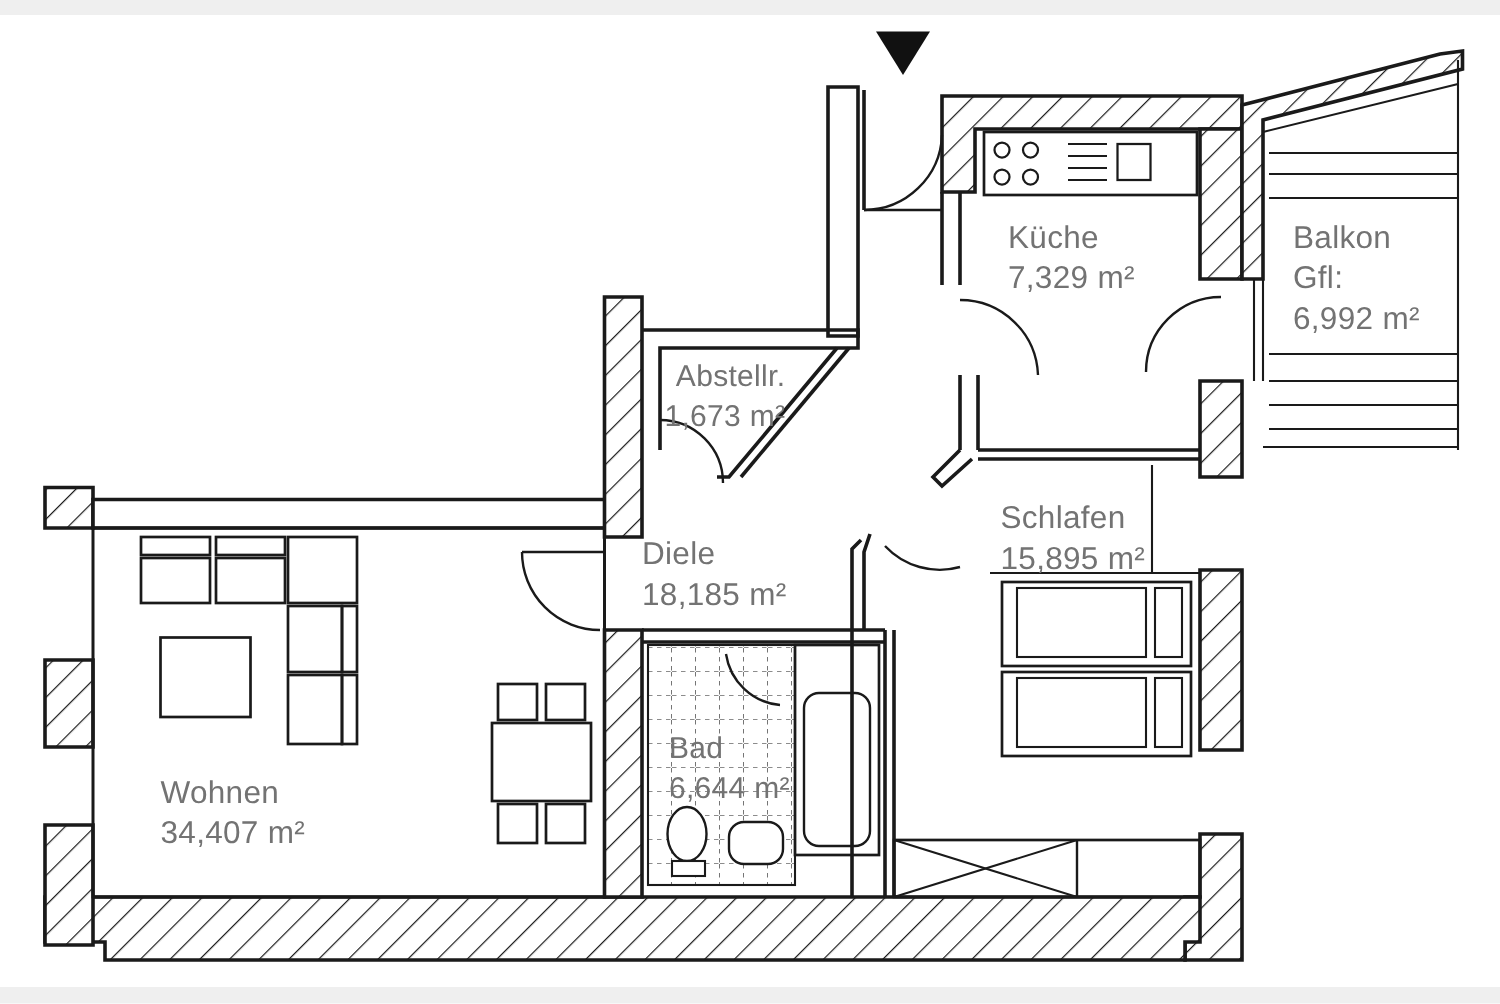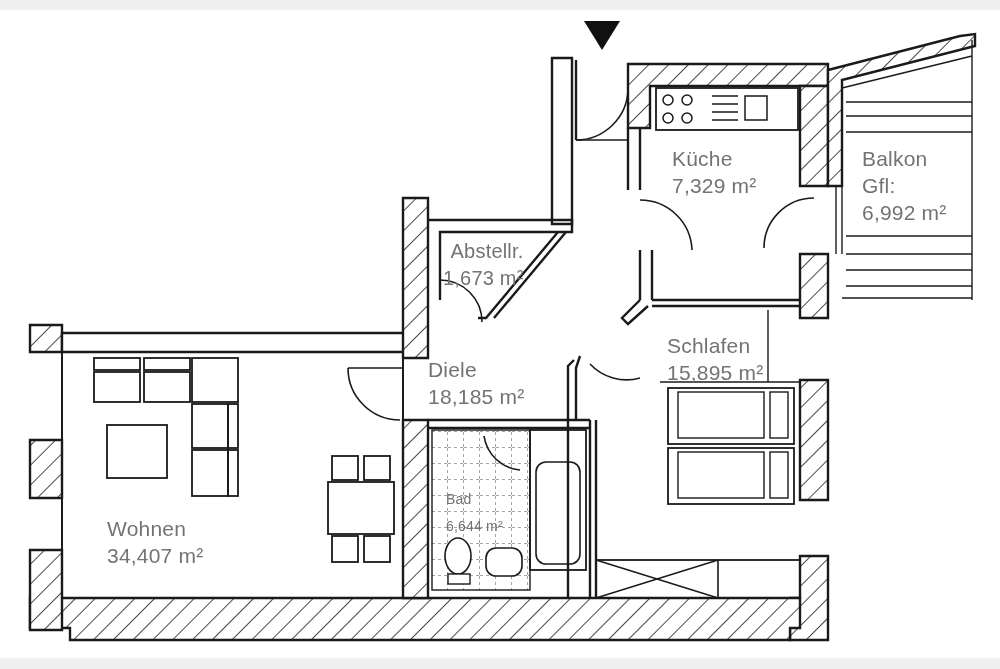--- a/index.html
+++ b/index.html
@@ -174,21 +174,21 @@
 <div class="label" style="left:667px; top:316px;margin-top:16px;">
   <span>Schlafen</span>
   <span>15,895 m²</span>
 </div>
 
 <div class="label" style="left:428px; top:356px;">
   <span>Diele</span>
   <span>18,185 m²</span>
 </div>
 
-<div class="label" style="left:446px; top:486px; font-size:14px;">
+<div class="label" style="left:446px; top:486px; font-size:20px;">
   <span>Bad</span>
   <span>6,644 m²</span>
 </div>
 
 <div class="label" style="left:107px; top:515px;">
   <span>Wohnen</span>
   <span>34,407 m²</span>
 </div>
 
 </body></html>

